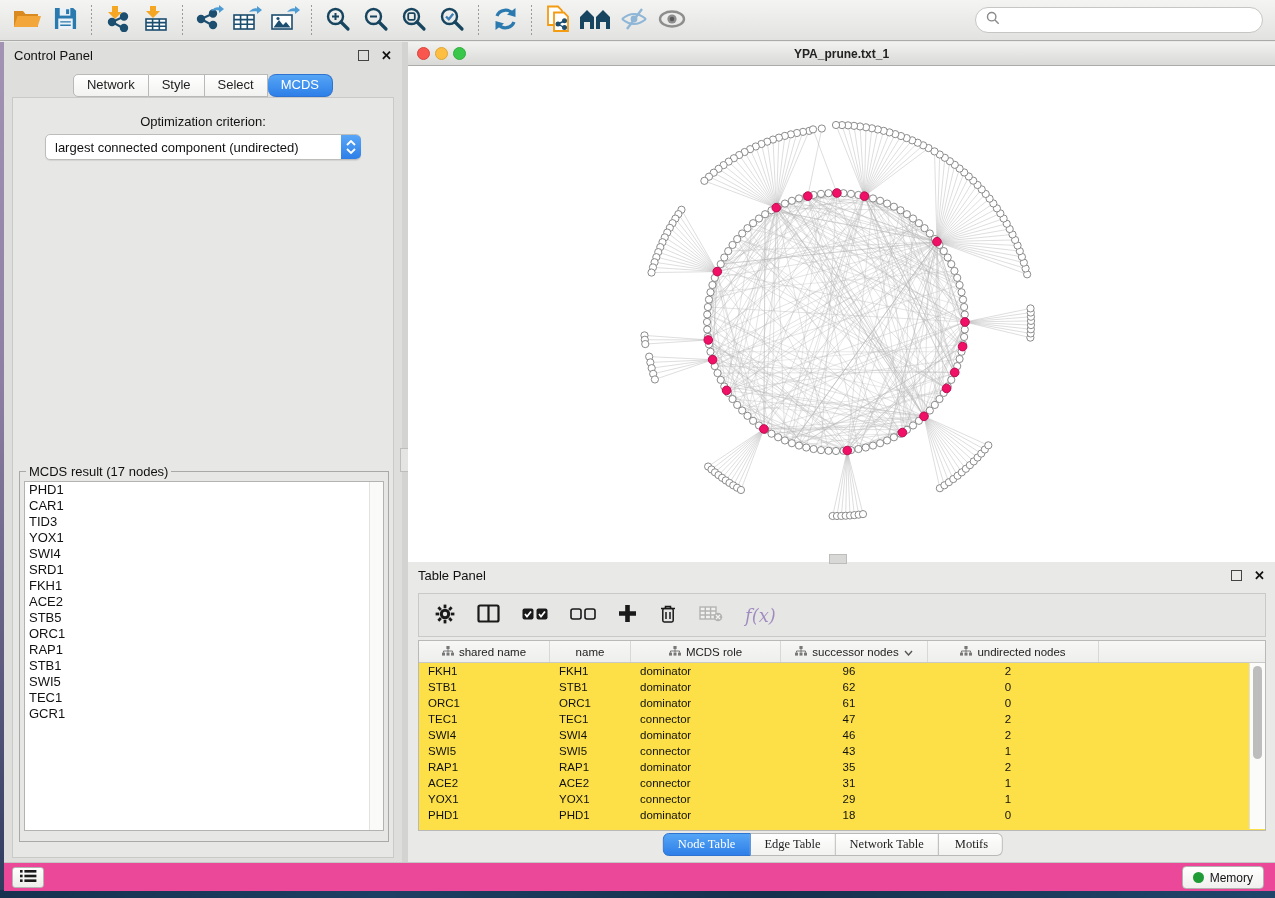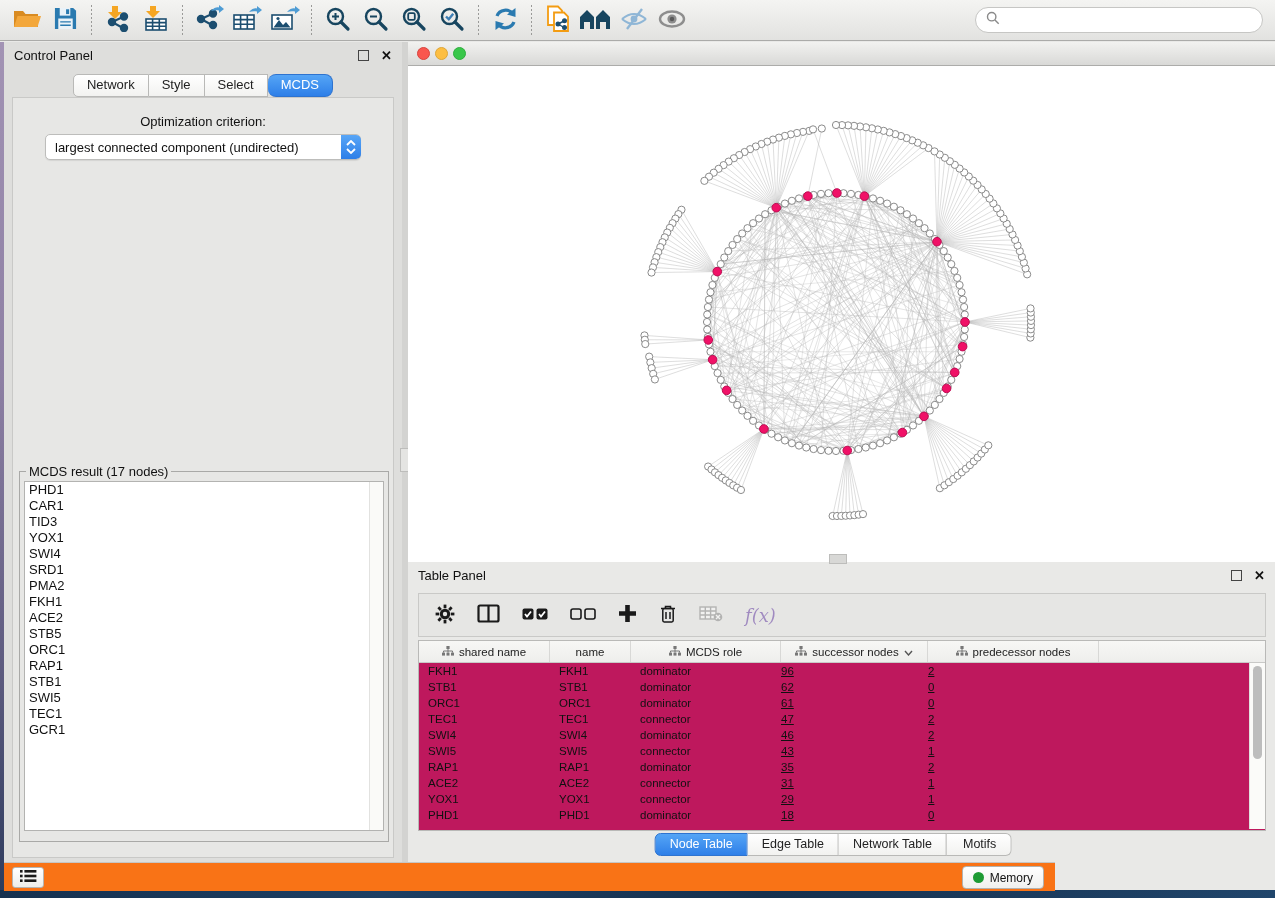--- a/index.html
+++ b/index.html
@@ -75,41 +75,41 @@
   .netcanvas{position:absolute;left:0;top:24px;width:867px;height:496px;background:#fff;}
   .netcanvas svg{display:block;}
 
   
   .tpanel{position:absolute;left:408px;top:562px;width:867px;height:300px;background:#E9E9E7;}
   .ttoolbar{position:absolute;left:10px;top:31px;width:848px;height:44px;background:#E6E6E4;
     border:1px solid #C9C9C7;box-sizing:border-box;display:flex;align-items:center;gap:22px;padding-left:16px;}
   .titem{background:none;border:none;padding:0;display:flex;align-items:center;cursor:pointer;}
   .titem.dis{opacity:.45;cursor:default;}
   .fx{font-family:"DejaVu Serif",serif;font-style:italic;font-size:18px;color:#4c1d95;}
-  .ttable{position:absolute;left:10px;top:78px;width:848px;height:191px;background:#be185d;
+  .ttable{position:absolute;left:10px;top:78px;width:848px;height:191px;background:#fde047;
     border:1px solid #B9B9B7;box-sizing:border-box;overflow:hidden;}
   .thead{display:flex;height:21px;background:linear-gradient(180deg,#F7F7F5,#EEEEEC);
     border-bottom:1px solid #C9C9C7;}
   .th{display:flex;align-items:center;justify-content:center;gap:5px;font-size:11.5px;color:#222;
     border-right:1px solid #D8D8D6;box-sizing:border-box;height:21px;cursor:pointer;}
   .tr{display:flex;height:16px;}
   .td{font-size:11.5px;color:#111;line-height:16px;padding-left:9px;box-sizing:border-box;
     white-space:nowrap;overflow:hidden;}
-  .td.num{text-align:left;padding-left:0;padding-right:11px;text-decoration:underline;}
+  .td.num{text-align:center;padding-left:0;padding-right:11px;}
   .tscroll{position:absolute;top:22px;right:0;bottom:1px;width:15px;background:#FBFBF9;border-left:1px solid #E0E0DE;}
   .tthumb{position:absolute;left:2.5px;top:3px;width:9px;height:93px;background:#BDBDBD;border-radius:5px;}
   .ttabs{position:absolute;left:425px;top:271px;transform:translateX(-50%);display:flex;}
   .ttab{font-size:12.5px;color:#222;background:linear-gradient(180deg,#ffffff,#f2f2f0);
-    border:1px solid #B9B9B7;border-left-width:0;padding:2px 14px;height:17px;line-height:16px;cursor:pointer;}
+    border:1px solid #B9B9B7;border-left-width:0;padding:2px 14px;height:17px;line-height:16px;cursor:pointer;font-family:Liberation Serif, serif;}
   .ttab:first-child{border-radius:6px 0 0 6px;border-left-width:1px;}
   .ttab:last-child{border-radius:0 6px 6px 0;padding-left:16px;}
   .ttab.on{background:linear-gradient(180deg,#55A5F6,#2E7FE8);color:#fff;border-color:#2E73CF;}
 
   
-  .statusbar{position:absolute;left:4px;top:862px;width:1051px;height:28px;background:#f97316;
+  .statusbar{position:absolute;left:4px;top:862px;width:1271px;height:28px;background:#ec4899;
     border-top:1px solid #C6C6C4;}
   .sbtn{position:absolute;left:8px;top:4px;width:32px;height:21px;background:linear-gradient(180deg,#fff,#EDEDEB);
     border:1px solid #B5B5B3;border-radius:3px;display:flex;align-items:center;justify-content:center;cursor:pointer;}
   .membtn{position:absolute;right:11px;top:3px;height:23px;background:linear-gradient(180deg,#fff,#F0F0EE);
     border:1px solid #B2B2B0;border-radius:4px;display:flex;align-items:center;gap:6px;
     padding:0 10px;font-size:12px;color:#111;cursor:pointer;}
   .gdot{width:11px;height:11px;border-radius:50%;background:#1E9B34;}
 </style>
 </head>
 <body>
@@ -299,21 +299,20 @@
         <legend>MCDS result (17 nodes)</legend>
         <div style="position:relative;height:calc(100% - 6px);">
           <div class="mcds-list">
             <div class="mcds-track"></div>
           <div class="li">PHD1</div>
               <div class="li">CAR1</div>
               <div class="li">TID3</div>
               <div class="li">YOX1</div>
               <div class="li">SWI4</div>
               <div class="li">SRD1</div>
-              <div class="li">PMA2</div>
               <div class="li">FKH1</div>
               <div class="li">ACE2</div>
               <div class="li">STB5</div>
               <div class="li">ORC1</div>
               <div class="li">RAP1</div>
               <div class="li">STB1</div>
               <div class="li">SWI5</div>
               <div class="li">TEC1</div>
               <div class="li">GCR1</div>
             </div>
@@ -324,20 +323,21 @@
 
   <div class="vsplit">
       <div class="vgrip"></div>
     </div>
 
   <div class="netpanel">
     <div class="nethead">
       <span class="tl" style="background:#F9564E;border:.5px solid #D8443E;"></span>
       <span class="tl" style="background:#FDBE41;border:.5px solid #DEA637;margin-left:5px;"></span>
       <span class="tl" style="background:#39C74A;border:.5px solid #2FAE3E;margin-left:5px;"></span>
+      <span class="nettitle">YPA_prune.txt_1</span>
     </div>
     <div class="netcanvas">
       <svg id="netsvg" width="867" height="496" viewBox="0 0 867 496">
           <g>
             <line x1="368.2348114695379" y1="141.67973827917328" x2="320.2220723277312" y2="326.88665817113394" stroke="#B6B6B6" stroke-width="0.7" opacity="0.55"></line>
             <line x1="368.2348114695379" y1="141.67973827917328" x2="306.77965191861784" y2="211.8794015109887" stroke="#B6B6B6" stroke-width="0.7" opacity="0.55"></line>
             <line x1="368.2348114695379" y1="141.67973827917328" x2="505.0334583296595" y2="359.4738918654006" stroke="#B6B6B6" stroke-width="0.7" opacity="0.55"></line>
             <line x1="368.2348114695379" y1="141.67973827917328" x2="363.49999999999994" y2="367.71727708819253" stroke="#B6B6B6" stroke-width="0.7" opacity="0.55"></line>
             <line x1="368.2348114695379" y1="141.67973827917328" x2="492.5" y2="144.2827229118074" stroke="#B6B6B6" stroke-width="0.7" opacity="0.55"></line>
             <line x1="368.2348114695379" y1="141.67973827917328" x2="299.8722518512893" y2="270.9759859221547" stroke="#B6B6B6" stroke-width="0.7" opacity="0.55"></line>
@@ -1161,21 +1161,21 @@
           <div class="th" style="width: 171px;">
             <span><svg width="12" height="10" viewBox="0 0 12 10">
                 <g fill="#777">
                   <rect x="4.4" y="0" width="3.2" height="3"></rect>
                   <rect x="0" y="6.6" width="3" height="3"></rect>
                   <rect x="4.5" y="6.6" width="3" height="3"></rect>
                   <rect x="9" y="6.6" width="3" height="3"></rect>
                 </g>
                 <path d="M6 3 v2 M1.5 6.6 v-1.6 h9 v1.6 M6 5 v1.6" stroke="#777" fill="none"></path>
               </svg></span>
-            <span>predecessor nodes</span>
+            <span>undirected nodes</span>
           </div>
         </div>
       <div>
           <div class="tr">
             <div class="td" style="width: 131px;">FKH1</div>
             <div class="td" style="width: 81px;">FKH1</div>
             <div class="td" style="width: 150px;">dominator</div>
             <div class="td num" style="width: 147px;">96</div>
             <div class="td num" style="width: 171px;">2</div>
           </div>

